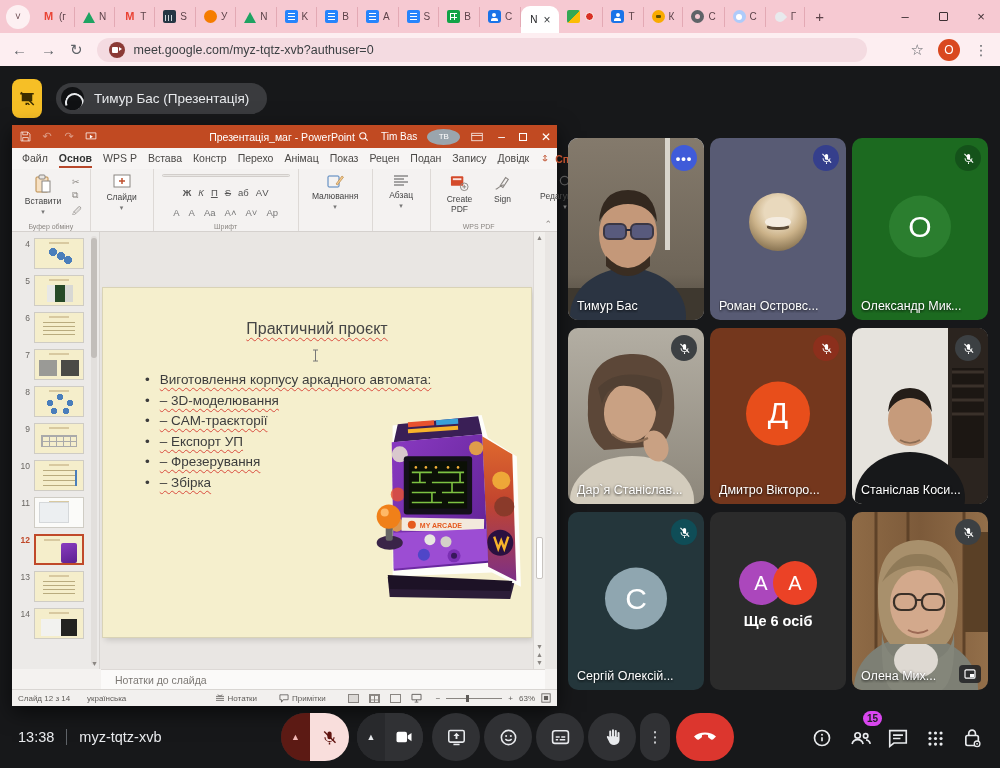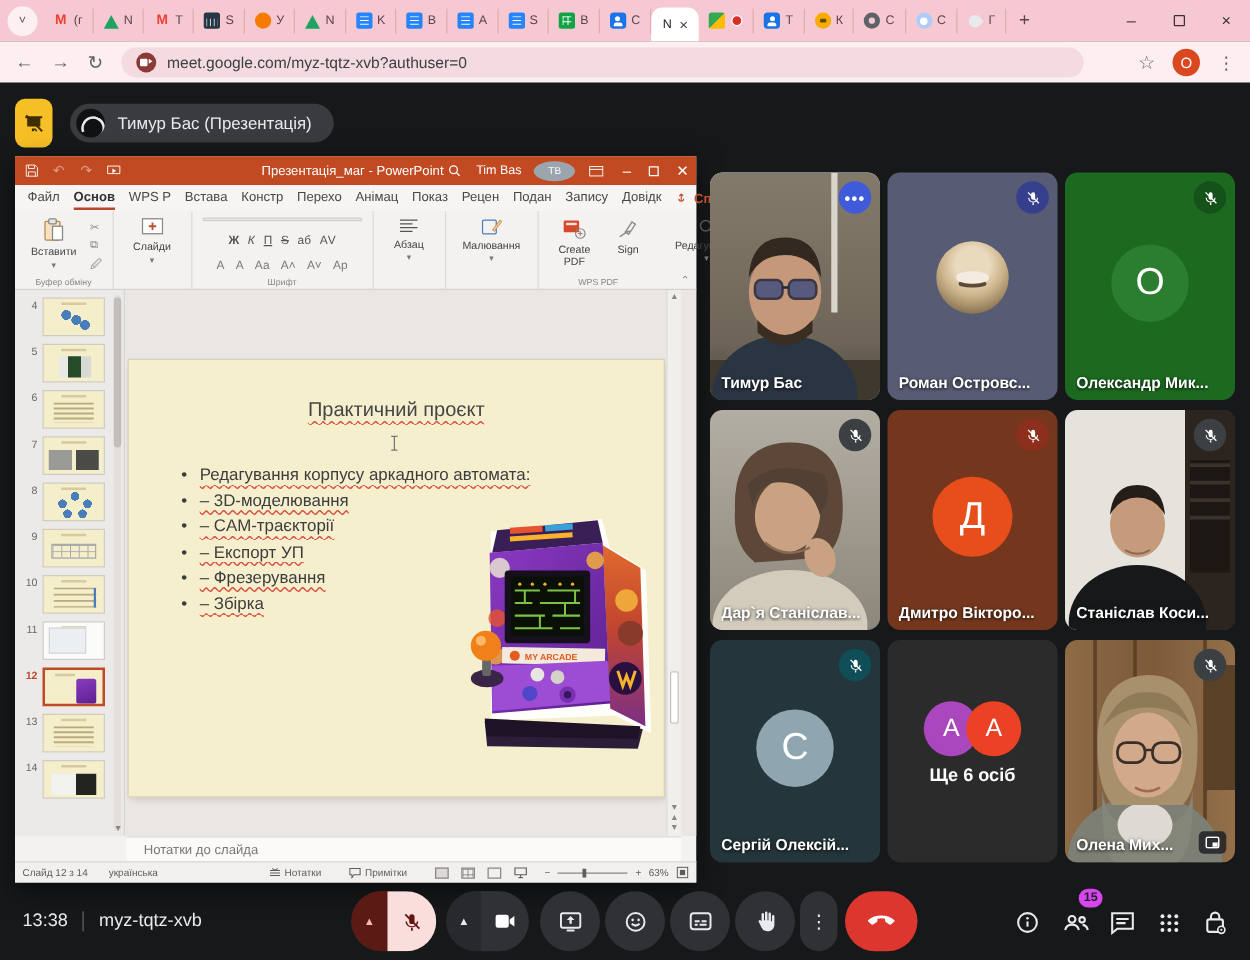--- a/index.html
+++ b/index.html
@@ -145,21 +145,21 @@
   .zline { width:56px; height:1px; background:#8a8682; position:relative; }
   .zthumb { position:absolute; left:20px; top:-3px; width:3px; height:7px; background:#5f5c59; }
 
   
   .tile { position:absolute; width:136px; border-radius:10px; overflow:hidden; background:#2a2a2a; }
   .tile svg.vid { position:absolute; inset:0; width:100%; height:100%; }
   .t-r1 { top:138px; height:182px; }
   .t-r2 { top:328px; height:176px; }
   .t-r3 { top:512px; height:178px; }
   .t-c1 { left:568px; } .t-c2 { left:710px; } .t-c3 { left:852px; }
-  .tile .tname { position:absolute; left:9px; bottom:7px; color:#fff; font-size:12.5px; font-weight:bold; text-shadow:0 1px 3px rgba(0,0,0,.9); white-space:nowrap; max-width:122px; overflow:hidden; }
+  .tile .tname { position:absolute; left:9px; bottom:7px; color:#fff; font-size:12.5px; font-weight:normal; text-shadow:0 1px 3px rgba(0,0,0,.9); white-space:nowrap; max-width:122px; overflow:hidden; }
   .badge { position:absolute; top:7px; right:7px; width:26px; height:26px; border-radius:50%; display:flex; align-items:center; justify-content:center; }
   .tile-init { position:absolute; left:50%; top:50%; transform:translate(-50%,-54%); border-radius:50%; color:#fff; display:flex; align-items:center; justify-content:center; }
   .tile.active-speaker { outline:3px solid #d7e3fc; outline-offset:-3px; }
   .more-dots { color:#fff; font-size:13px; font-weight:bold; letter-spacing:1px; }
   .avatar-img { position:absolute; left:50%; top:46%; transform:translate(-50%,-50%); width:58px; height:58px; border-radius:50%; background:radial-gradient(circle at 50% 32%, #e9d9bd 28%, #cbb289 52%, #8f7a58 78%, #6c5a40 100%); }
   .avatar-img::after { content:""; position:absolute; left:16px; top:24px; width:26px; height:10px; border-radius:45%; background:#f4ece0; box-shadow:0 5px 0 -2px #5b4a36; }
   .pair { position:absolute; left:50%; top:40%; transform:translate(-50%,-50%); display:flex; }
   .pcirc { width:44px; height:44px; border-radius:50%; color:#fff; font-size:20px; display:flex; align-items:center; justify-content:center; }
   .pcirc.p2 { margin-left:-10px; }
   .more-label { position:absolute; left:0; right:0; top:57%; text-align:center; color:#fff; font-size:14.5px; font-weight:bold; }
@@ -404,37 +404,37 @@
       <div class="fletters2" id="font-row2">
           <span>А</span>
           <span>А</span>
           <span>Аа</span>
           <span>А˄</span>
           <span>А˅</span>
           <span>Ар</span>
         </div>
       <span class="rgroup-label">Шрифт</span>
     </div>
-    <div class="rgroup" style="width:58px">
-      <div class="bigbtn">
-        <svg width="16" height="14" viewBox="0 0 16 14">
-            <path stroke="#555" d="M1 2h14M1 5h10M1 8h14M1 11h10"></path>
-          </svg>
-        <span>Абзац</span>
-        <span class="caret">▾</span>
-      </div>
-      <span class="rgroup-label"></span>
-    </div>
     <div class="rgroup" style="width:74px">
       <div class="bigbtn" style="width:60px">
         <svg width="17" height="15" viewBox="0 0 17 15">
             <rect x="1" y="2" width="11" height="11" rx="1" fill="none" stroke="#4a7ebb"></rect>
             <path d="M9 10L15 2l1.5 1.2L10.5 11z" fill="#f5cb8f" stroke="#b98a4a" stroke-width=".7"></path>
           </svg>
         <span>Малювання</span>
+        <span class="caret">▾</span>
+      </div>
+      <span class="rgroup-label"></span>
+    </div>
+    <div class="rgroup" style="width:58px">
+      <div class="bigbtn">
+        <svg width="16" height="14" viewBox="0 0 16 14">
+            <path stroke="#555" d="M1 2h14M1 5h10M1 8h14M1 11h10"></path>
+          </svg>
+        <span>Абзац</span>
         <span class="caret">▾</span>
       </div>
       <span class="rgroup-label"></span>
     </div>
     <div class="rgroup" style="width:96px; border-right:none;">
       <div class="bigbtn" style="width:44px">
         <svg width="19" height="18" viewBox="0 0 20 18">
             <rect x="1" y="2" width="13" height="10" rx="1" fill="#d44a2a"></rect>
             <rect x="3" y="4" width="9" height="2" fill="#fff" opacity=".85"></rect>
             <circle cx="15" cy="13" r="4" fill="none" stroke="#8a8682"></circle>
@@ -519,21 +519,21 @@
       <div class="slide">
         <div class="slide-title wavy">Практичний проєкт</div>
         <div class="cursor-mark">
           <svg width="9" height="13" viewBox="0 0 9 13">
               <path stroke="#777" d="M2 1h5M2 12h5M4.5 1v11"></path>
             </svg>
         </div>
         <ul class="bullets" id="bullets">
             <li>
               <span class="b-dot">•</span>
-              <span class="b-text wavy">Редагування корпусу аркадного автомата:</span>
+              <span class="b-text wavy">Виготовлення корпусу аркадного автомата:</span>
             </li>
             <li>
               <span class="b-dot">•</span>
               <span class="b-text wavy">– 3D-моделювання</span>
             </li>
             <li>
               <span class="b-dot">•</span>
               <span class="b-text wavy">– CAM-траєкторії</span>
             </li>
             <li>

